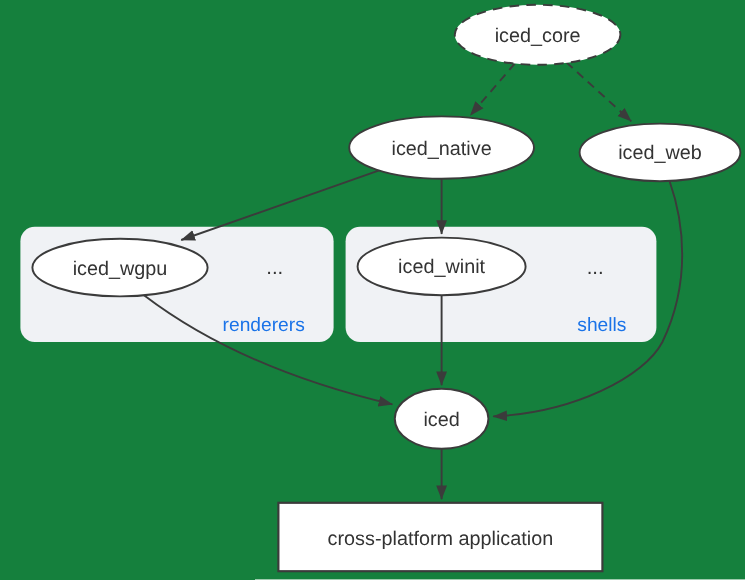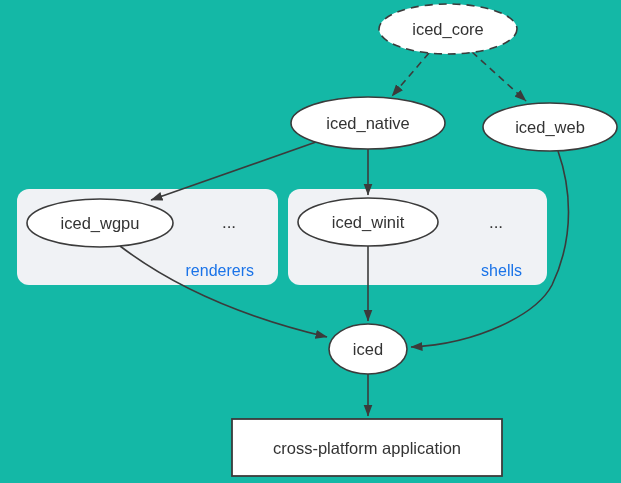--- a/index.html
+++ b/index.html
@@ -4,21 +4,21 @@
 <style>
   html, body {
     margin: 0;
     padding: 0;
     background: #ffffff;
   }
   .canvas {
     position: relative;
     width: 621px;
     height: 483px;
-    background: #14b8a6;
+    background: #15803d;
     font-family: "Liberation Sans", sans-serif;
   }
   svg { display: block; }
 
   .group-box {
     fill: #f0f2f5;
     stroke: none;
   }
   .node-ellipse {
     fill: #ffffff;

